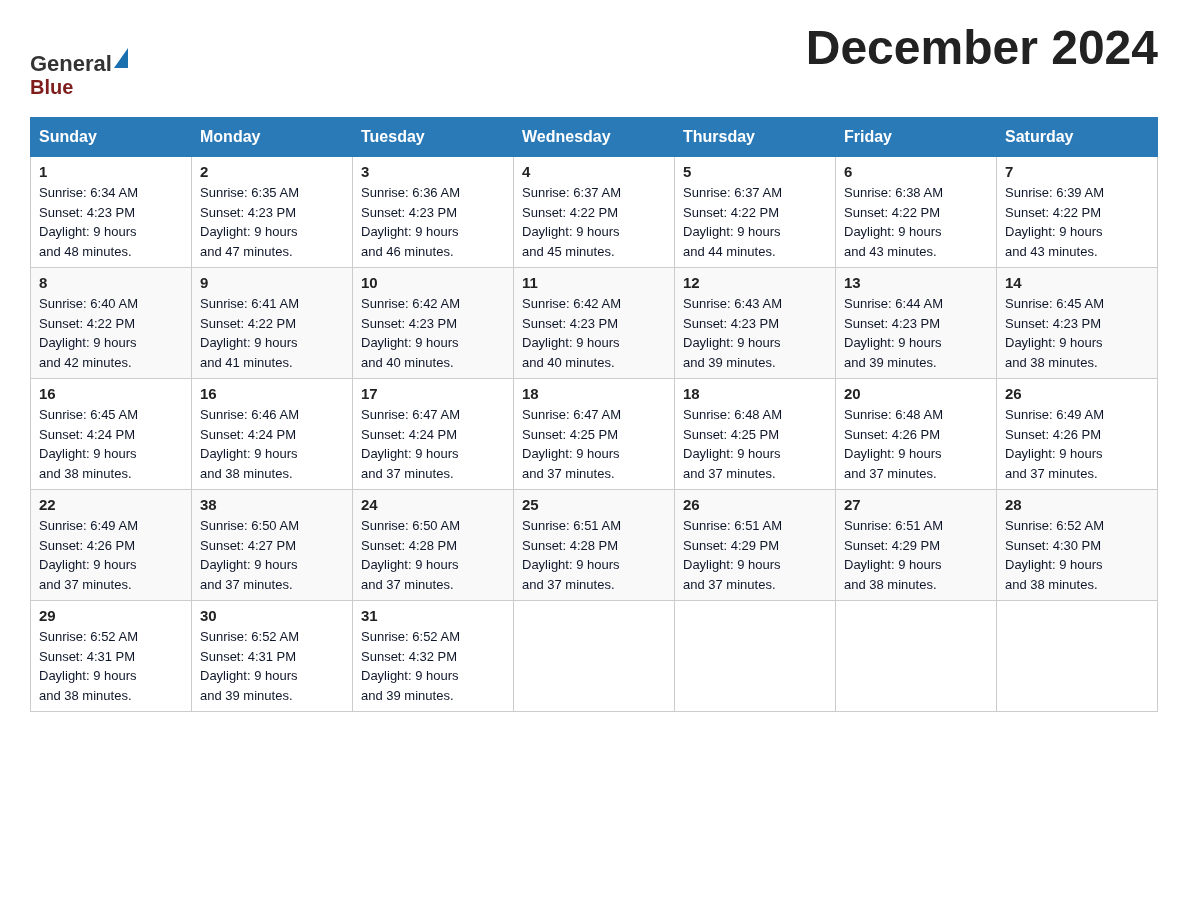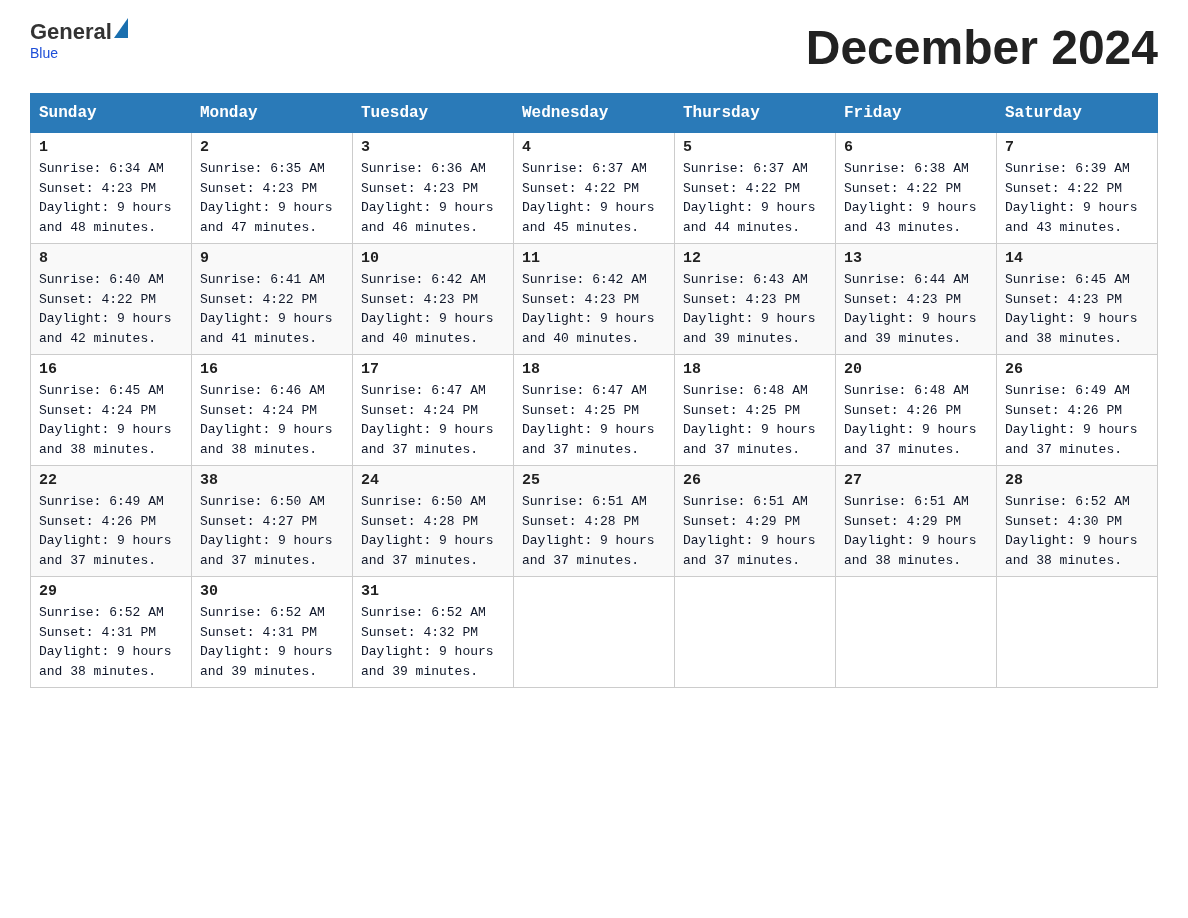--- a/index.html
+++ b/index.html
@@ -32,42 +32,41 @@
       height: 0;
       border-left: 14px solid transparent;
       border-bottom: 20px solid #1a6faf;
       display: inline-block;
       margin-left: 2px;
       vertical-align: middle;
       position: relative;
       top: -4px;
     }
     .logo-sub {
-      font-size: 14px;
-      font-weight: normal;
-      color: #1d4ed8;
+      font-size: 20px;
+      font-weight: bold;
+      color: #7f1d1d;
     }
     .title-block {
       text-align: right;
     }
     .main-title {
       font-size: 48px;
       font-weight: bold;
       color: #222;
     }
     .subtitle {
       font-size: 20px;
       color: #444;
       margin-top: 4px;
     }
     table {
       width: 100%;
       border-collapse: collapse;
       table-layout: fixed;
-      font-family: Liberation Mono, monospace;
     }
     thead tr th {
       background-color: #2a7ab8;
       color: #fff;
       font-size: 16px;
       font-weight: bold;
       padding: 10px 8px;
       text-align: left;
       border: 1px solid #2a7ab8;
     }
@@ -99,21 +98,21 @@
     .empty-cell {
       background: #fff;
     }
   </style>
 </head>
 <body>
 
 <div class="header">
   <div class="logo">
     <div>
-      <div style="display:flex;align-items:center;">
+      <div style="display:flex;align-items:flex-start;margin-top:32px;">
         <span class="logo-text">General</span>
         <span class="logo-triangle"></span>
       </div>
       <div>
         <span class="logo-sub">Blue</span>
       </div>
     </div>
   </div>
   <div class="title-block">
     <div class="main-title">December 2024</div>

